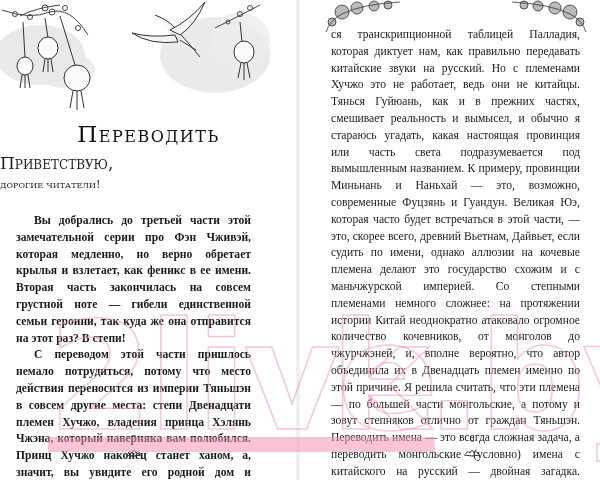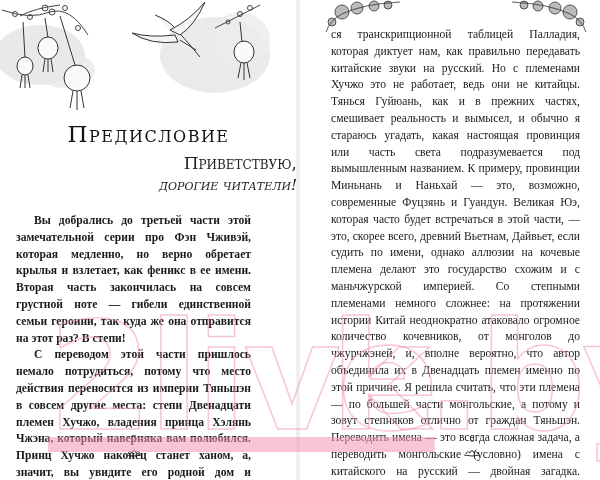--- a/index.html
+++ b/index.html
@@ -7,25 +7,25 @@
          font-family:"DejaVu Serif", serif; color:#1e1e1e; }
   .page { position:absolute; top:0; height:480px; background:#fff; }
   .page-left { left:0; width:297px; }
   .page-right { left:300px; width:300px; }
   .gutter { position:absolute; left:296px; top:0; width:4px; height:480px;
             background:linear-gradient(to right,#f6f6f6,#e9e9e9,#f6f6f6); }
   .illustration { position:absolute; left:0; top:0; width:297px; height:118px; }
   .chapter-title { position:absolute; left:0; width:297px; top:121px; text-align:center;
                    font-family:"DejaVu Serif", serif; font-size:23px; letter-spacing:1.5px;
                    font-variant:small-caps; color:#111; }
-  .subtitle { position:absolute; left:0; width:297px; top:152px; text-align:right;
+  .subtitle { position:absolute; left:0; width:297px; top:152px; text-align:left;
               font-family:"DejaVu Serif", serif; font-variant:small-caps; color:#222;
               line-height:22px; }
   .subtitle .l1 { font-size:17px; display:block; }
-  .subtitle .l2 { font-size:15px; display:block;font-style:italic; }
+  .subtitle .l2 { font-size:11px; display:block; }
   .body-text { position:absolute; font-family:"Liberation Serif", serif; font-size:11.6px;
                line-height:16.8px; text-align:justify; color:#1a1a1a; }
   .body-text p { margin:0; text-indent:0; }
   .body-text p.indent { text-indent:18px;font-weight:bold; }
   .left-text { left:16px; top:213px; width:235px; }
   .right-text { left:331px; top:27px; width:249px; }
   .page-num { position:absolute; font-family:"Liberation Serif", serif; font-size:10px; color:#333; text-align:center; width:20px; }
   .lotus { position:absolute; width:20px; height:10px; }
   .watermark { position:absolute; left:95px; top:300px; font-family:"DejaVu Sans", sans-serif;
                font-weight:bold; font-size:150px; color:transparent; -webkit-text-stroke:1.5px rgba(240,150,180,0.55);
@@ -72,21 +72,21 @@
       <path d="M241 63 L238 78 M244 63 L244 80 M247 63 L250 78" fill="none"></path>
     </g>
     <g stroke="#333" fill="#f4f4f4" stroke-width="1">
       <path d="M155 15 Q168 20 175 28 L190 45 L200 57"></path>
       <path d="M170 30 Q190 20 205 2 Q195 25 180 35 Z"></path>
       <path d="M175 35 Q150 38 132 33 Q150 45 178 42 Z"></path>
       <path d="M180 40 L196 50"></path>
     </g>
   </svg>
 
-  <div class="chapter-title">Предисловие</div>
+  <div class="chapter-title">Переводить</div>
   <div class="subtitle">
     <span class="l1">Приветствую,</span>
     <span class="l2">дорогие читатели!</span>
   </div>
 
   <div class="body-text left-text">
     <p class="indent">Вы добрались до третьей части этой замечательной серии про Фэн Чживэй, которая медленно, но верно обретает крылья и взлетает, как феникс в ее имени. Вторая часть закончилась на совсем грустной ноте — гибели единственной семьи героини, так куда же она отправится на этот раз? В степи!</p>
     <p class="indent">С переводом этой части пришлось немало потрудиться, потому что место действия переносится из империи Тяньшэн в совсем другие места: степи Двенадцати племен Хучжо, владения принца Хэлянь Чжэна, который наверняка вам полюбился. Принц Хучжо наконец станет ханом, а, значит, вы увидите его родной дом и встретите немало жителей степей. Для меня перевод этой части был невероятно увлекательным именно из-за того, что здесь встречаются многочисленные некитайские имена. При переводе с китайского все переводчики пользуют-</p>
   </div>
 

